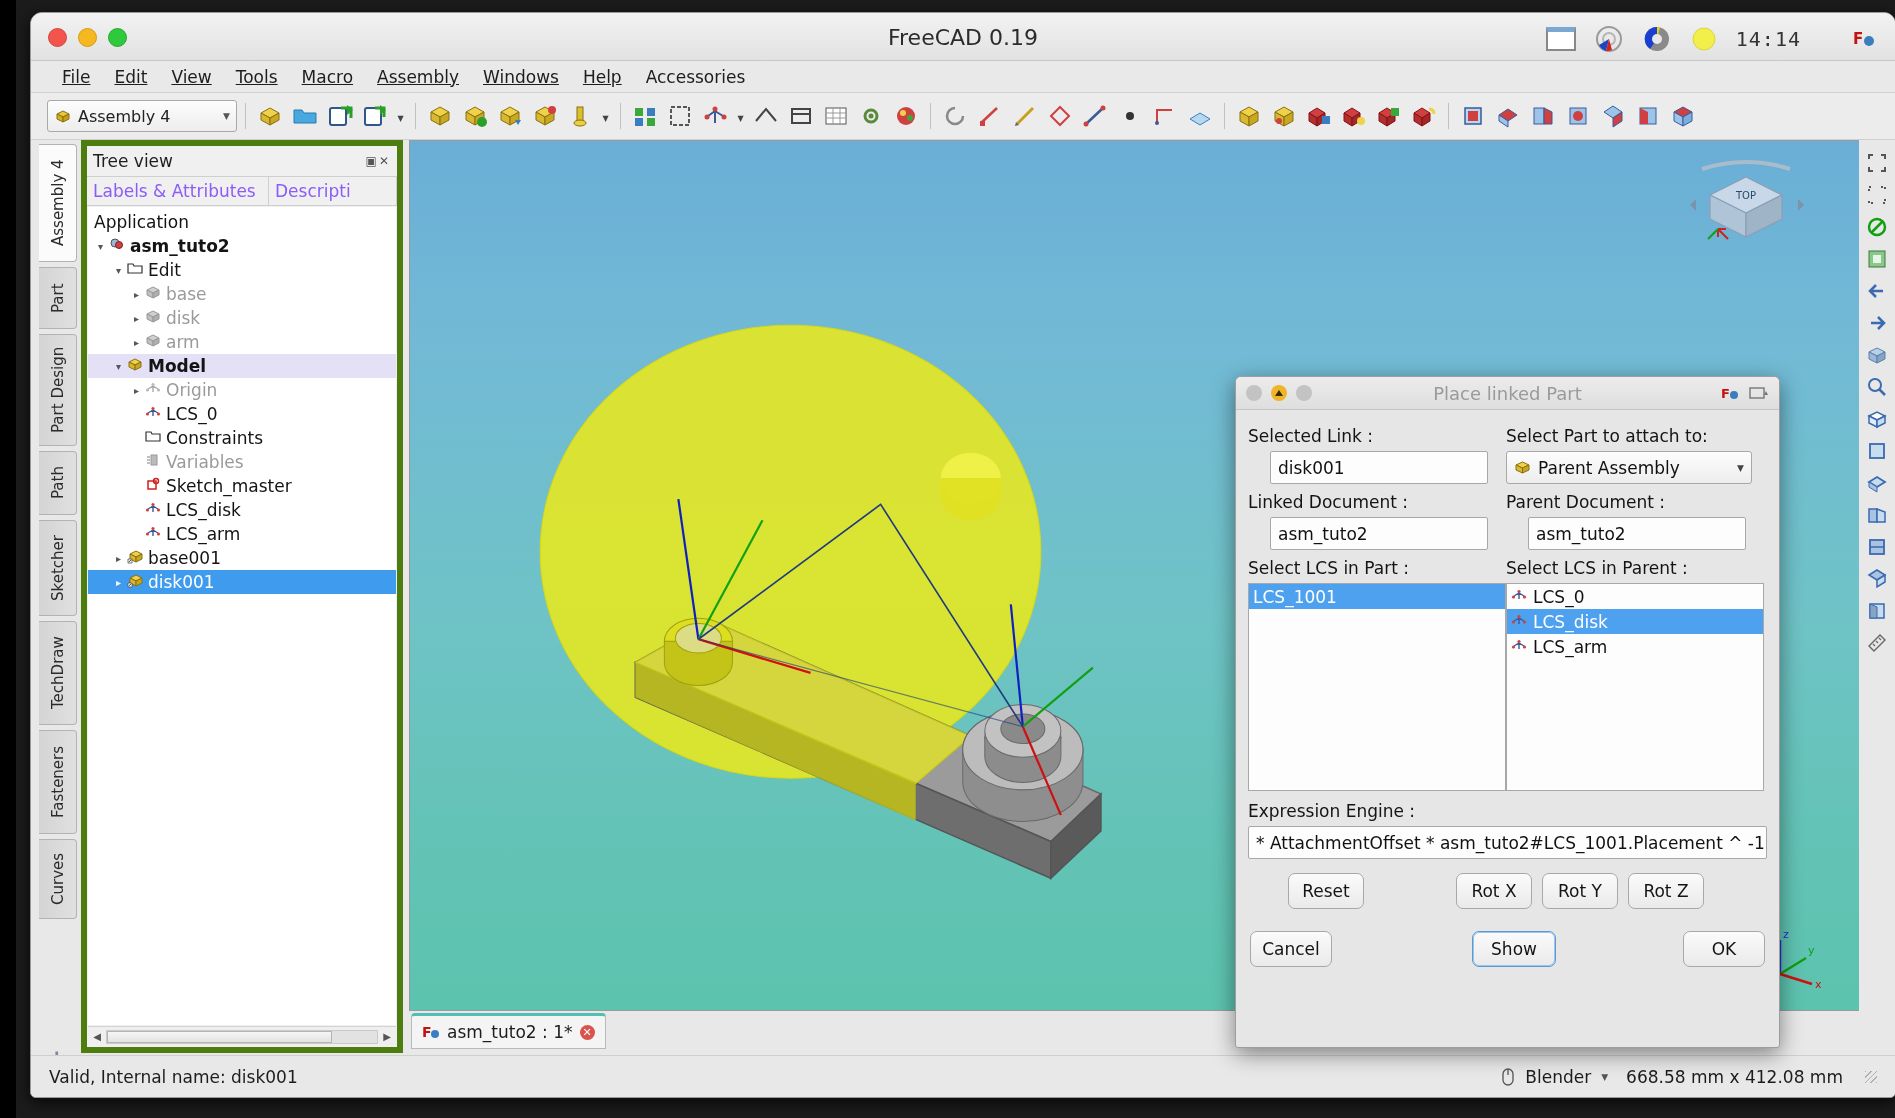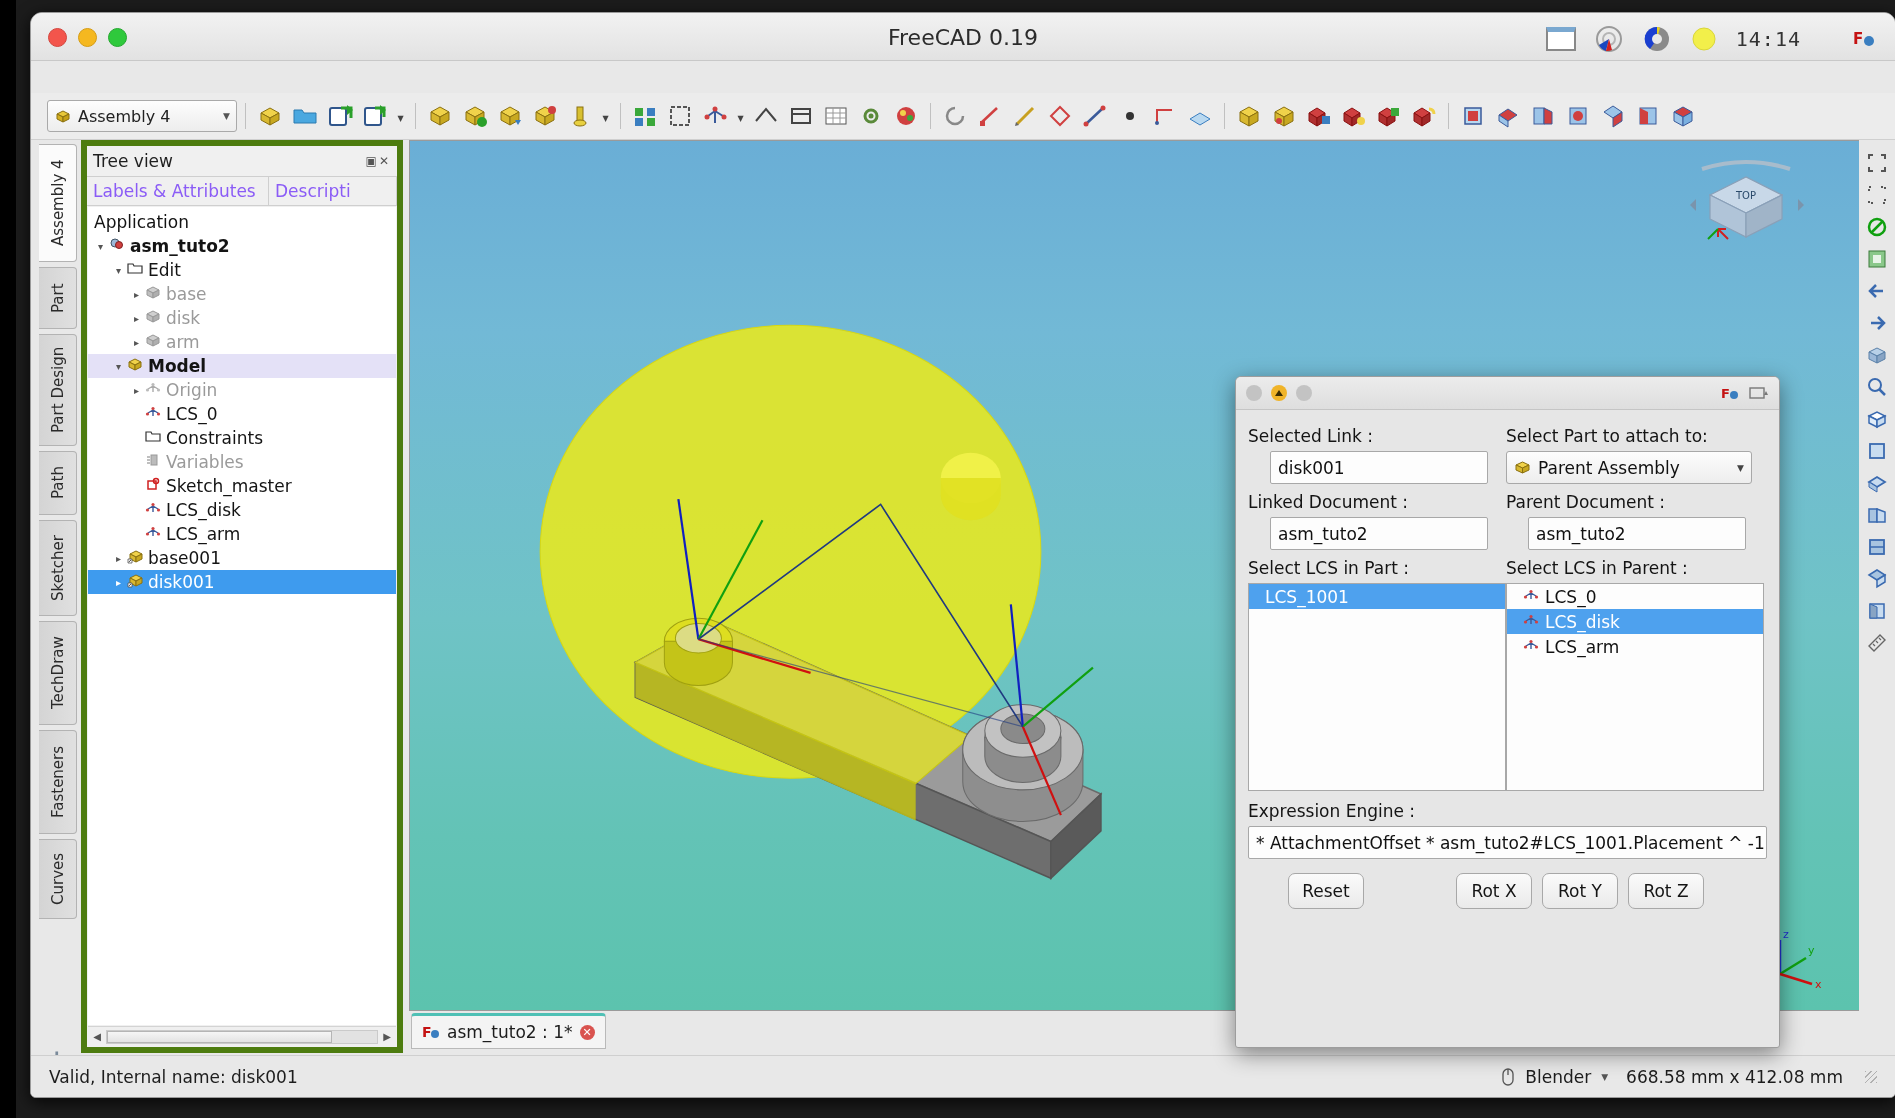--- a/index.html
+++ b/index.html
@@ -164,21 +164,21 @@
     height: 33px; background: #fdfdfd; border: 1px solid #a8a8a8; border-radius: 2px;
     display: flex; align-items: center; padding: 0 7px; font-size: 17px; color: #111;
     margin-left: 22px; width: 218px;
   }
   .fcombo {
     height: 33px; background: linear-gradient(#fdfdfd,#ededed); border: 1px solid #a8a8a8; border-radius: 3px;
     display: flex; align-items: center; padding: 0 7px; gap: 7px; font-size: 17px; color: #111; width: 246px;
   }
   .fcombo .arrow { margin-left: auto; font-size: 9px; color: #444; }
   .listbox { height: 208px; background: #fdfdfd; border: 1px solid #a8a8a8; overflow: hidden; }
-  .lrow { height: 25px; display: flex; align-items: center; padding-left: 16px; gap: 6px; font-size: 17px; color: #111; }
+  .lrow { height: 25px; display: flex; align-items: center; padding-left: 4px; gap: 6px; font-size: 17px; color: #111; }
   .lrow.sel { background: #4ea1ee; color: #fff; }
   .exprlabel { font-size: 17px; color: #141414; margin: 10px 0 5px 0; }
   .exprinput {
     height: 33px; background: #fdfdfd; border: 1px solid #a8a8a8; border-radius: 2px;
     display: flex; align-items: center; padding: 0 7px; font-size: 17px; color: #111; overflow: hidden; white-space: nowrap;
   }
   .btnrow { display: flex; margin-top: 14px; }
   .dbtn {
     background: linear-gradient(#fbfbfb,#eaeaea); border: 1px solid #a8a8a8; border-radius: 7px;
     font-size: 17px; color: #141414; padding: 7px 0; text-align: center; min-width: 76px;
@@ -217,20 +217,31 @@
       </svg>
       <div class="tray-clock">14:14</div>
       <div style="width:16px"></div>
       <svg width="22" height="22" viewBox="0 0 22 22">
         <text x="0" y="16" font-size="15" font-weight="bold" fill="#c41212" font-family="DejaVu Sans">F</text>
         <circle cx="16" cy="13" r="5" fill="#3a7ec0"></circle>
       </svg>
     </div>
   </div>
 
+  <div class="menubar">
+    <div class="menuitem"><u>File</u></div>
+    <div class="menuitem"><u>Edit</u></div>
+    <div class="menuitem"><u>View</u></div>
+    <div class="menuitem"><u>Tools</u></div>
+    <div class="menuitem"><u>Macro</u></div>
+    <div class="menuitem"><u>Assembly</u></div>
+    <div class="menuitem"><u>Windows</u></div>
+    <div class="menuitem"><u>Help</u></div>
+    <div class="menuitem"><span>Accessories</span></div>
+  </div>
 
   <div class="toolbar">
     <div class="wbcombo">
       <svg width="18" height="18" viewBox="0 0 18 18">
         <path d="M3 7 L9 4 L15 7 L9 10 Z" fill="#e8c83a" stroke="#8a7010"></path>
         <path d="M3 7 L3 12 L9 15 L9 10 Z" fill="#d4b020" stroke="#8a7010"></path>
         <path d="M9 10 L9 15 L15 12 L15 7 Z" fill="#c4a018" stroke="#8a7010"></path>
       </svg>
       <span>Assembly 4</span>
       <span class="arrow">▼</span>
@@ -892,20 +903,21 @@
 
     <div class="dialog">
       <div class="dlg-title">
         <div class="dlg-traffic">
           <div class="dtl"></div>
           <div class="dtl act">
                 <div class="tri"></div>
               </div>
           <div class="dtl"></div>
         </div>
+        <div class="t">Place linked Part</div>
         <div class="dlg-right-icons">
           <svg width="18" height="18" viewBox="0 0 18 18">
                 <text x="0" y="14" font-size="13" font-weight="bold" fill="#c41212" font-family="DejaVu Sans">F</text>
                 <circle cx="13" cy="11" r="4" fill="#3a7ec0"></circle>
               </svg>
           <svg width="20" height="14" viewBox="0 0 20 14">
                 <rect x="1" y="2" width="14" height="10" fill="none" stroke="#777" stroke-width="1.4"></rect>
                 <path d="M17 5 L19 9 L15 9 Z" fill="#777"></path>
               </svg>
         </div>
@@ -984,18 +996,23 @@
           <span>* AttachmentOffset * asm_tuto2#LCS_1001.Placement ^ -1</span>
         </div>
 
         <div class="btnrow" style="justify-content:flex-start;gap:0;padding:0 6px">
           <div class="dbtn" style="margin-left:34px;width:76px">Reset</div>
           <div class="dbtn" style="margin-left:92px;width:76px">Rot X</div>
           <div class="dbtn" style="margin-left:10px;width:76px">Rot Y</div>
           <div class="dbtn" style="margin-left:10px;width:76px">Rot Z</div>
         </div>
 
+        <div class="btnrow" style="margin-top:22px;padding:0 2px">
+          <div class="dbtn" style="width:82px">Cancel</div>
+          <div class="dbtn default" style="width:84px;margin-left:140px">Show</div>
+          <div class="dbtn" style="width:82px;margin-left:auto">OK</div>
+        </div>
       </div>
     </div>
 
   </div>
  </div>
 </div>
 
 </body></html>

